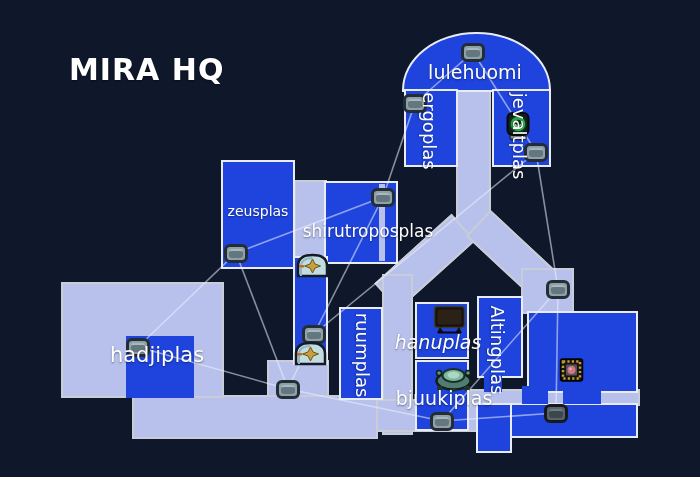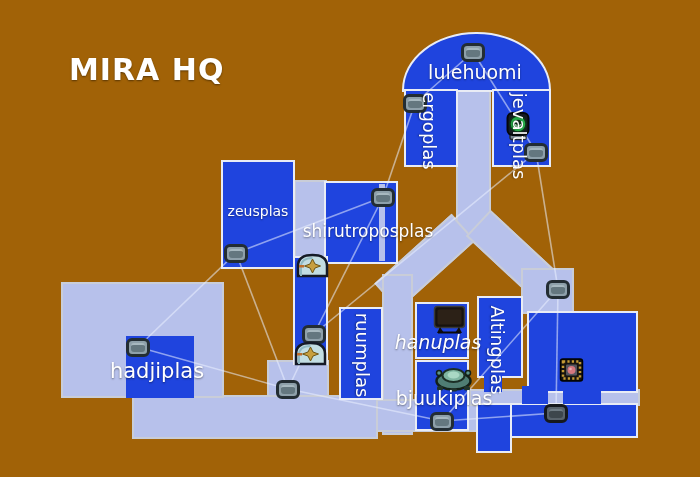--- a/index.html
+++ b/index.html
@@ -1,16 +1,16 @@
 <!DOCTYPE html>
 <html><head>
 <meta charset="utf-8">
 <style>
   html,body{margin:0;padding:0;background:#000;}
-  #map{position:relative;width:700px;height:477px;background:#a16207;overflow:hidden;
+  #map{position:relative;width:700px;height:477px;background:#0f172a;overflow:hidden;
        font-family:"DejaVu Sans","Liberation Sans",sans-serif;}
   
   .layer{position:absolute;inset:0;}
   
   .cor{position:absolute;background:#b7c1eb;border:2px solid #c9cdd8;box-sizing:border-box;}
   
   .room{position:absolute;background:#1f44de;border:2px solid #e9ecf5;box-sizing:border-box;}
   .noborder{border:none;}
   .tab{position:absolute;background:#1f44de;box-sizing:border-box;}
   
@@ -188,16 +188,16 @@
     <div class="title" style="left:69px;top:52px;">MIRA HQ</div>
     <div class="hlabel" style="left:475px;top:72px;font-size:19px;">lulehuomi</div>
     <div class="vlabel" style="left:429px;top:131px;font-size:18px;">ergoplas</div>
     <div class="vlabel" style="left:519px;top:136px;font-size:18px;">jevaltplas</div>
     <div class="hlabel" style="left:258px;top:211px;font-size:14px;">zeusplas</div>
     <div class="hlabel" style="left:368px;top:231px;font-size:17px;">shirutroposplas</div>
     <div class="vlabel" style="left:362px;top:355px;font-size:18px;">ruumplas</div>
     <div class="hlabel" style="left:438px;top:342px;font-size:19px;font-style:italic;">hanuplas</div>
     <div class="hlabel" style="left:444px;top:398px;font-size:19px;">bjuukiplas</div>
     <div class="vlabel" style="left:497px;top:350px;font-size:18px;">Altingplas</div>
-    <div class="hlabel" style="left:157px;top:371px;font-size:21px;">hadjiplas</div>
+    <div class="hlabel" style="left:157px;top:355px;font-size:21px;">hadjiplas</div>
   </div>
 
 </div>
 
 </body></html>

